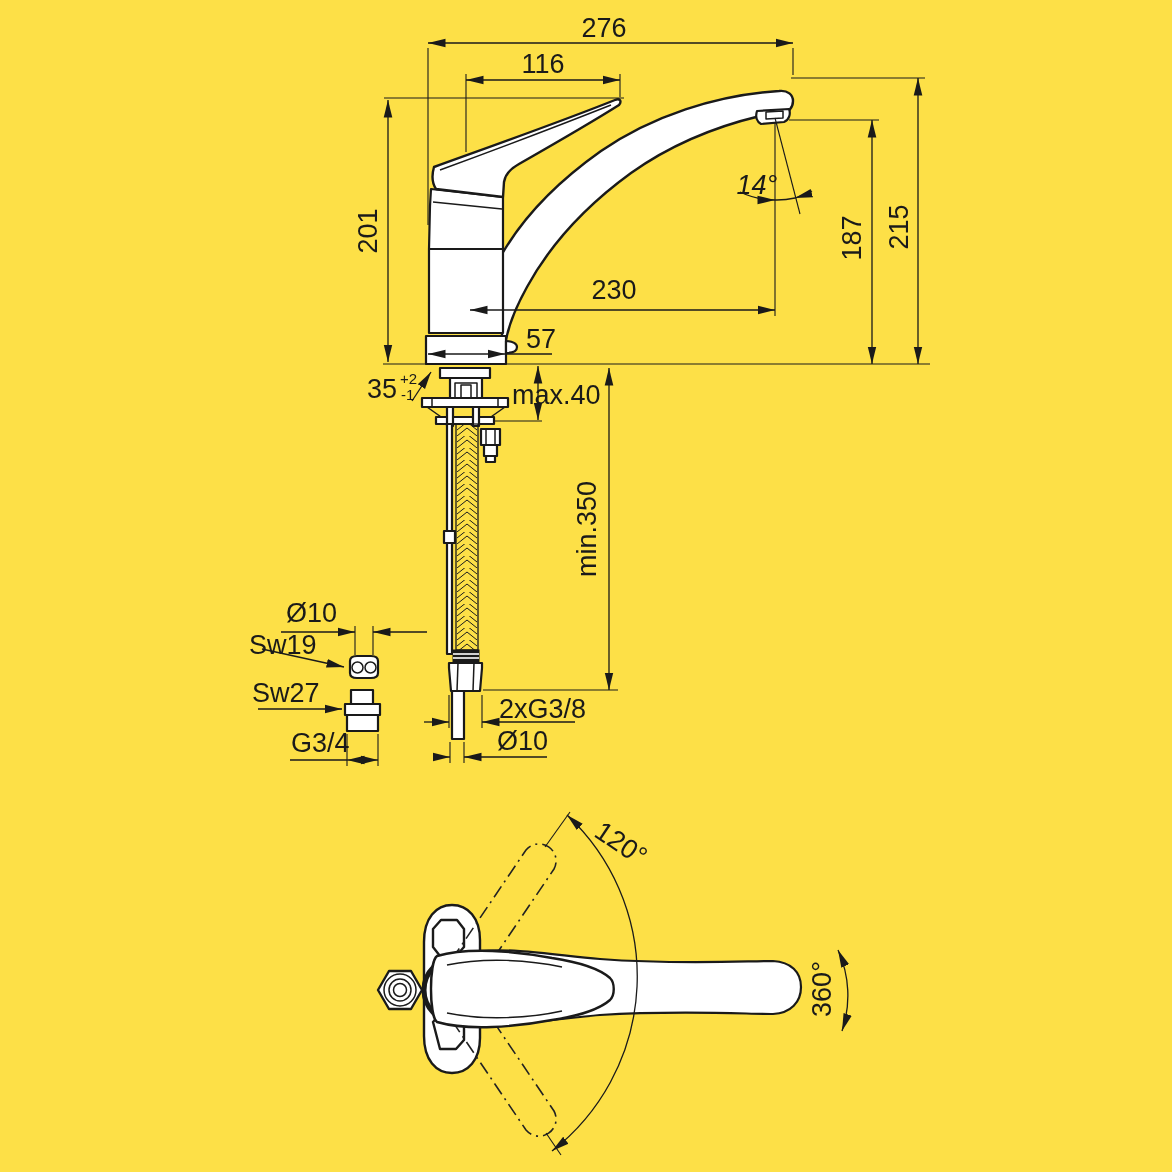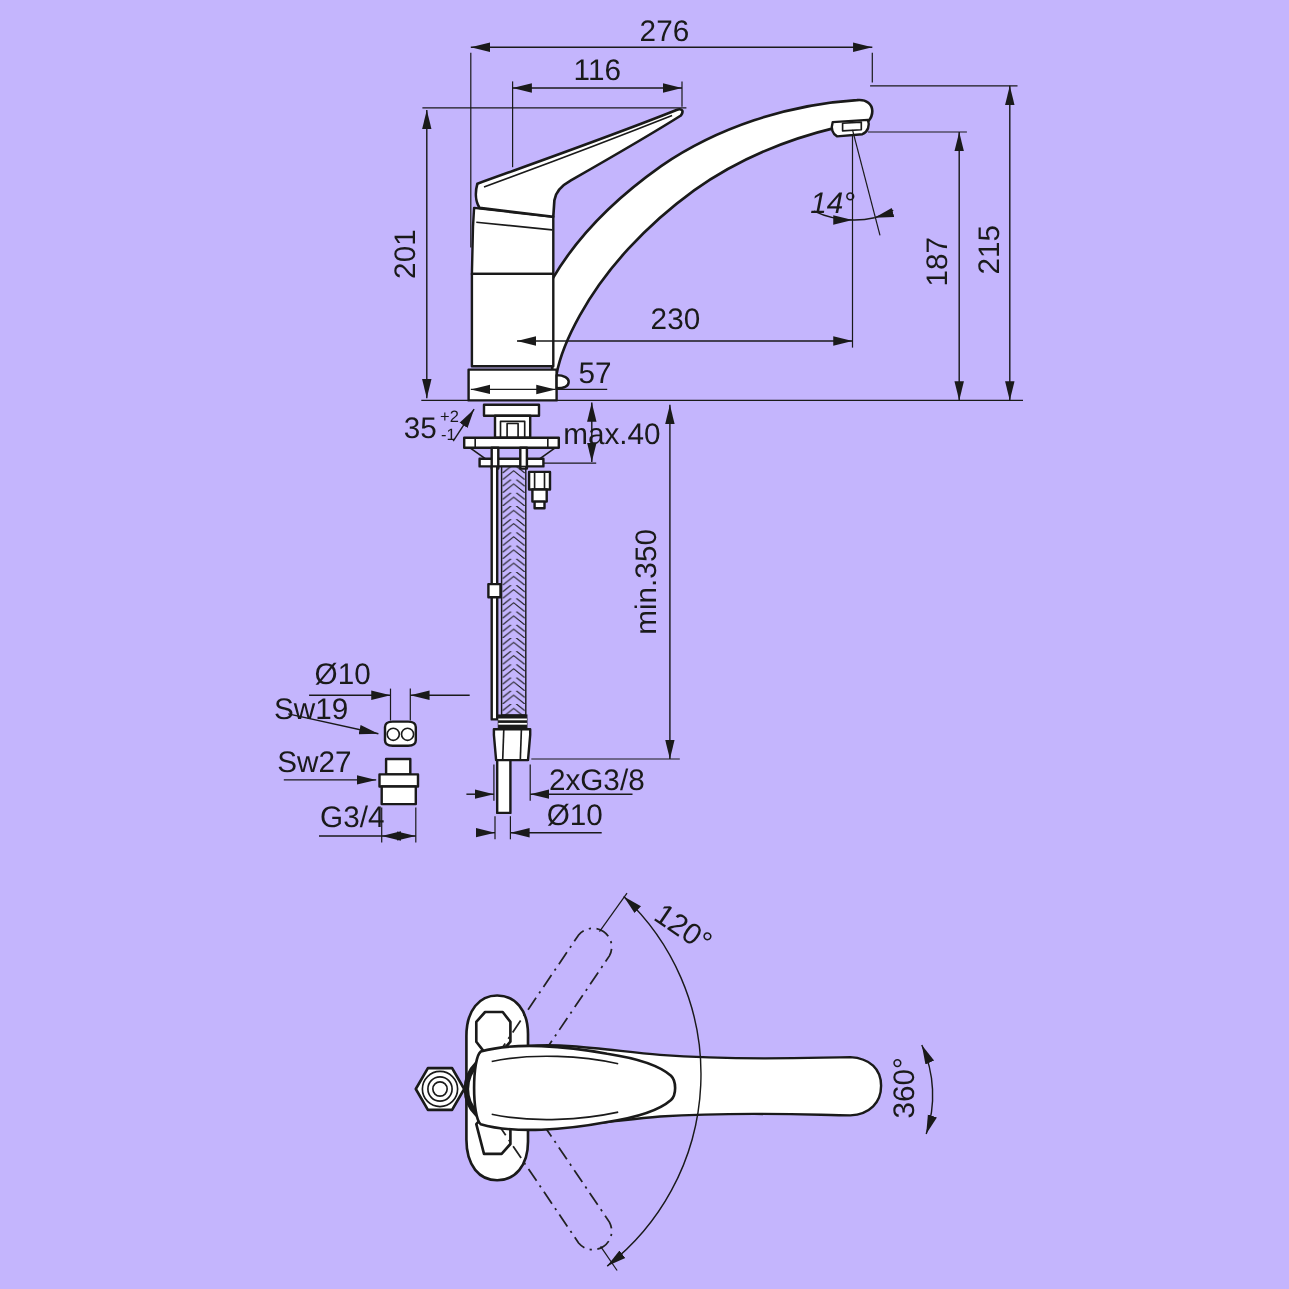--- a/index.html
+++ b/index.html
@@ -1,16 +1,16 @@
 <!DOCTYPE html>
 <html><head>
 <meta charset="utf-8">
 <style>
   html,body{margin:0;padding:0;background:#fff;}
-  .sheet{width:1172px;height:1172px;background:#c4b5fd;position:relative;overflow:hidden;}
+  .sheet{width:1172px;height:1172px;background:#fde047;position:relative;overflow:hidden;}
   svg{display:block;}
   svg text{font-family:"Liberation Sans", sans-serif;fill:#1a1a1a;}
   .dimtxt{font-size:27px;}
   .toltxt{font-size:15px;}
   .ittxt{font-size:27px;font-style:italic;}
   .obj{fill:#ffffff;stroke:#1a1a1a;stroke-width:2.4;stroke-linejoin:round;stroke-linecap:round;}
   .obj2{fill:#ffffff;stroke:#1a1a1a;stroke-width:2.2;stroke-linejoin:round;}
   .thin{fill:none;stroke:#1a1a1a;stroke-width:1.5;stroke-linejoin:round;}
   .dim{fill:none;stroke:#1a1a1a;stroke-width:1.3;}
   .ext{fill:none;stroke:#1a1a1a;stroke-width:1.1;}

